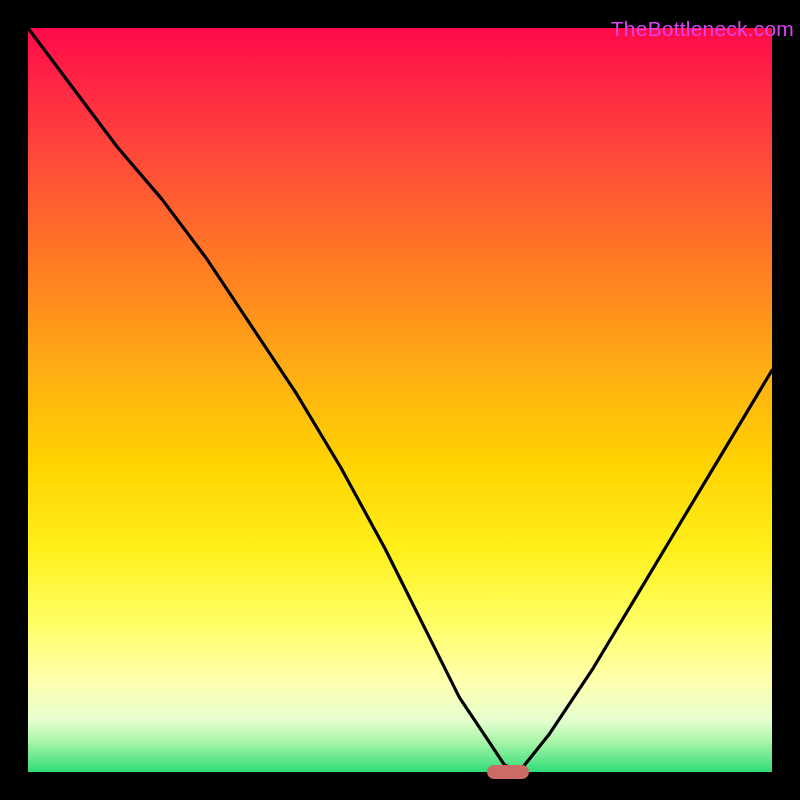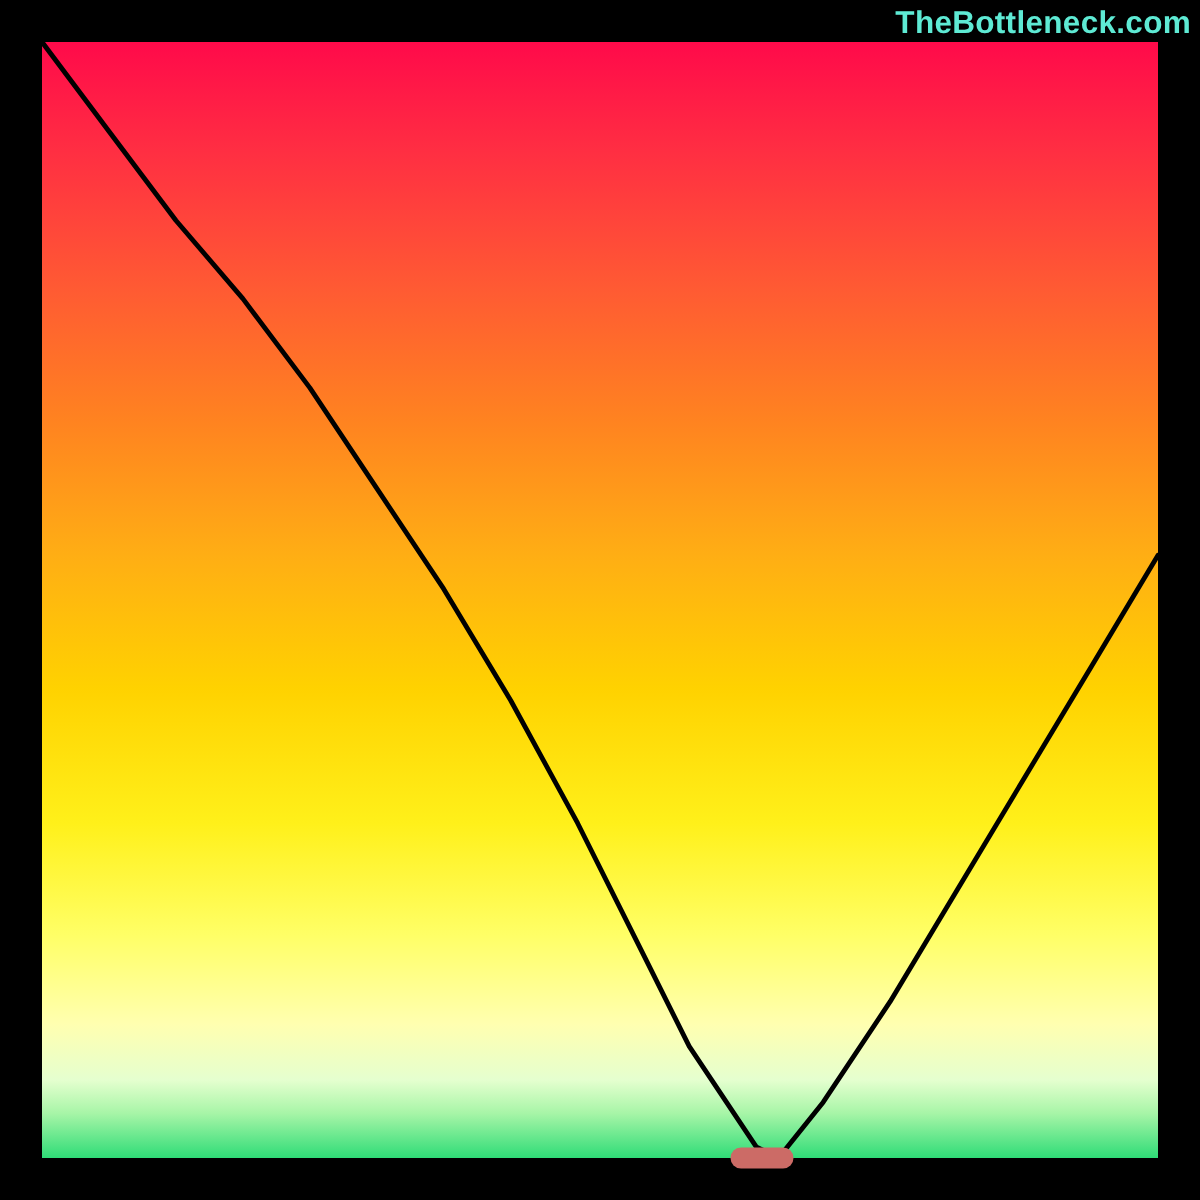--- a/index.html
+++ b/index.html
@@ -56,25 +56,25 @@
   .marker {
     position: absolute;
     width: 42px;
     height: 14px;
     border-radius: 7px;
     background: #cc6b66;
     transform: translate(-50%, -50%);
   }
   .watermark {
     position: absolute;
-    top: 4px;
+    top: 17px;
     right: 6px;
-    color: #5eead4;
+    color: #d946ef;
     font-size: 21px;
-    font-weight: 700;
+    font-weight: 400;
     letter-spacing: 0.2px;
     user-select: none;
   }
 </style>
 </head>
 <body>
 
 <div class="stage">
 
   <div class="plot-area">

